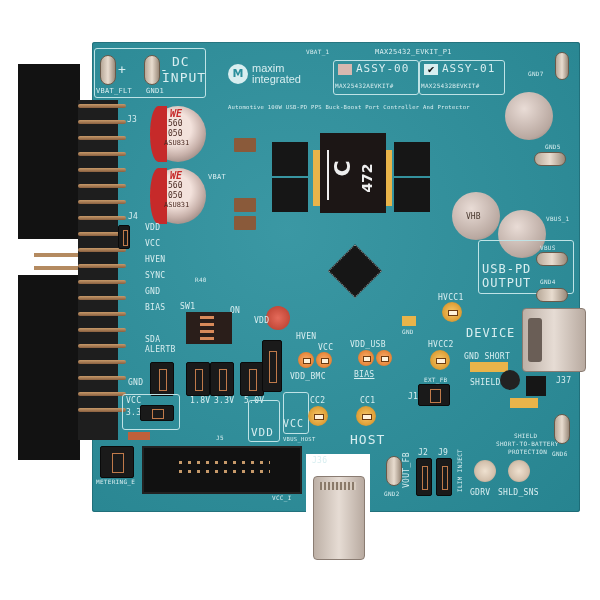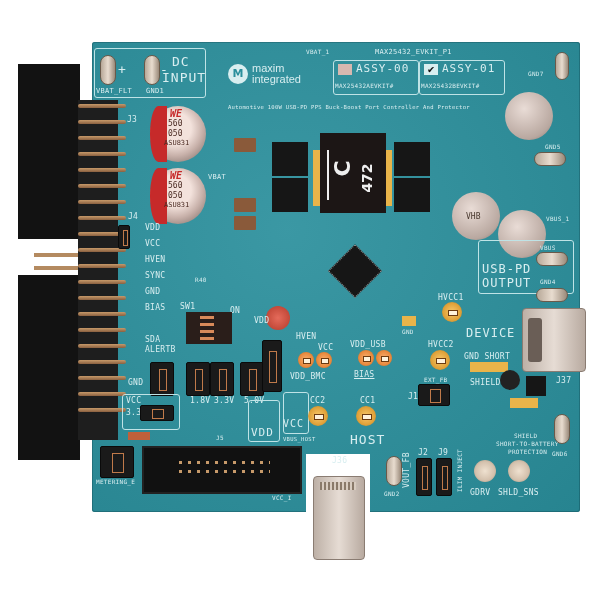--- a/index.html
+++ b/index.html
@@ -230,21 +230,21 @@
 <div class="abs pad" style="left:510px;top:398px;width:28px;height:10px;"></div>
 <span class="abs silk" style="left:514px;top:432px;font-size:6px;">SHIELD</span>
 <span class="abs silk" style="left:496px;top:440px;font-size:6px;">SHORT-TO-BATTERY</span>
 <span class="abs silk" style="left:508px;top:448px;font-size:6px;">PROTECTION</span>
 <div class="abs slot" style="left:554px;top:414px;width:14px;height:28px;"></div>
 <span class="abs silk" style="left:552px;top:450px;font-size:6px;">GND6</span>
 
 <div class="abs" style="left:306px;top:454px;width:64px;height:60px;background:#fff;"></div>
 <div class="abs usbc" style="left:313px;top:476px;width:50px;height:82px;"></div>
 <div class="abs" style="left:320px;top:482px;width:36px;height:8px;background:repeating-linear-gradient(90deg,#8a7a6a 0 2px,#d8ccc0 2px 4px);"></div>
-<span class="abs silk" style="left:332px;top:456px;">J36</span>
+<span class="abs silk" style="left:312px;top:456px;">J36</span>
 
 <div class="abs slot" style="left:386px;top:456px;width:14px;height:28px;"></div>
 <span class="abs silk" style="left:384px;top:490px;font-size:6px;">GND2</span>
 <span class="abs silk" style="left:402px;top:456px;transform:rotate(-90deg);transform-origin:left top;top:488px;">VOUT_FB</span>
 <div class="abs jumper" style="left:416px;top:458px;width:14px;height:36px;"></div>
 <span class="abs silk" style="left:418px;top:448px;">J2</span>
 <div class="abs jumper" style="left:436px;top:458px;width:14px;height:36px;"></div>
 <span class="abs silk" style="left:438px;top:448px;text-align:center;">J9</span>
 <span class="abs silk" style="left:456px;top:492px;transform:rotate(-90deg);transform-origin:left top;font-size:6px;">ILIM INJECT</span>
 

